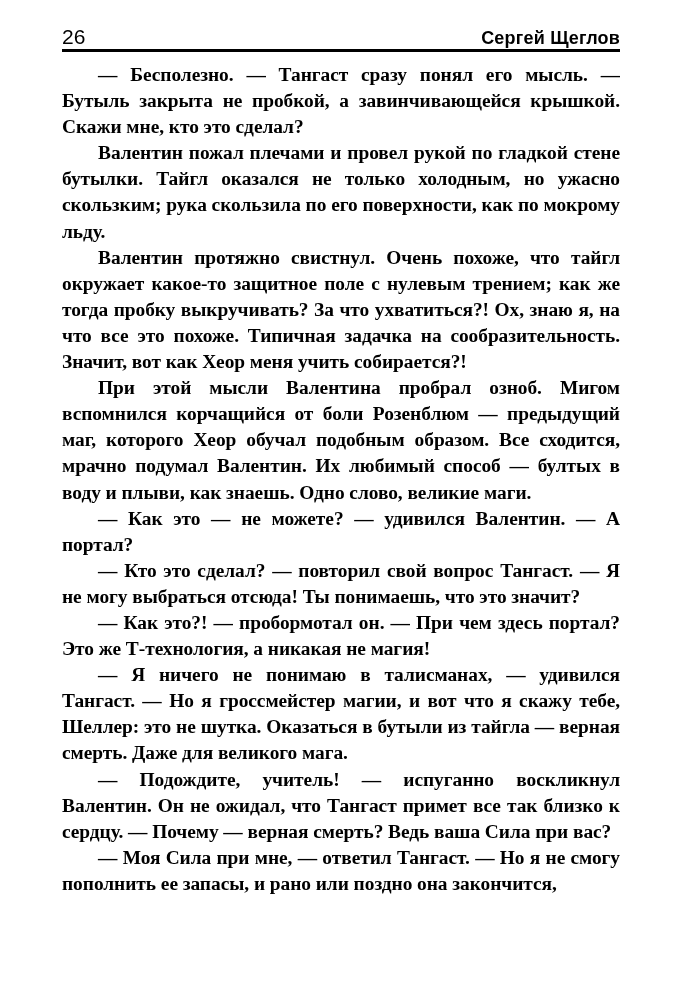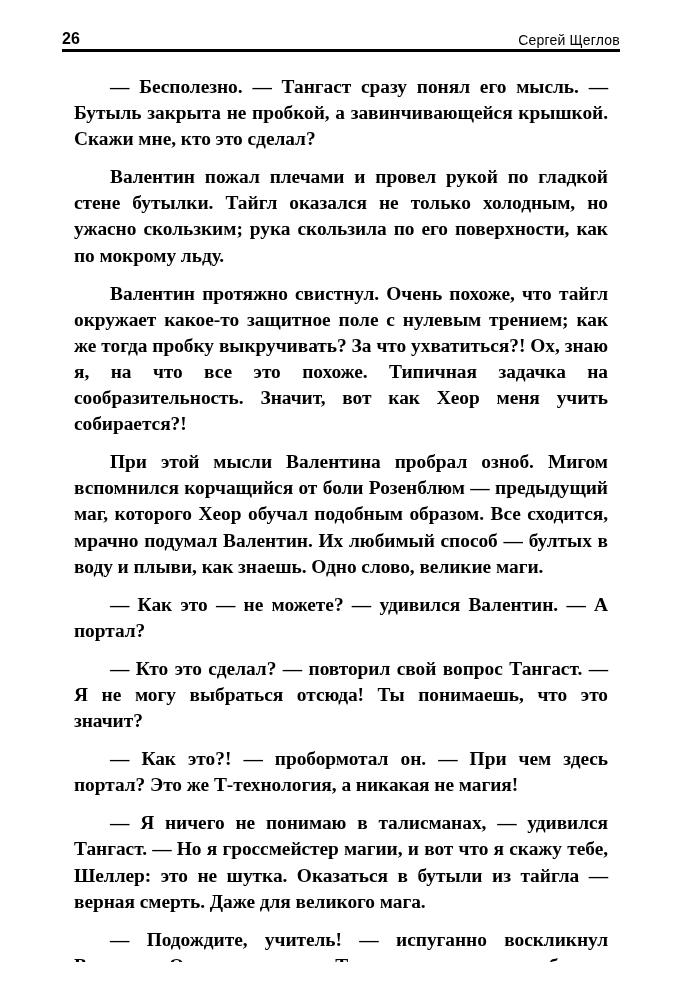--- a/index.html
+++ b/index.html
@@ -32,45 +32,45 @@
     height: 34px;
     display: flex;
     align-items: flex-end;
     justify-content: space-between;
     border-bottom: 3px solid #000000;
     padding-bottom: 2px;
     box-sizing: border-box;
   }
   .folio {
     font-family: "Liberation Sans", "DejaVu Sans", sans-serif;
-    font-size: 16px;
-    font-weight: 700;
+    font-size: 21px;
+    font-weight: 400;
     letter-spacing: 0px;
     line-height: 1;
     text-align: center;
   }
   .running-title {
     font-family: "Liberation Sans", "DejaVu Sans", sans-serif;
-    font-size: 14px;
-    font-weight: 400;
+    font-size: 18px;
+    font-weight: 700;
     letter-spacing: 0.2px;
     line-height: 1;
   }
 
   
   .textblock {
     position: absolute;
     left: 62px;
     top: 62px;
     width: 558px;
     height: 900px;
     overflow: hidden;
   }
   .para {
-    margin: 12px;
+    margin: 0;
     text-indent: 36px;
     text-align: justify;
     font-size: 19.4px;
     line-height: 26.1px;
     font-weight: 700;
     letter-spacing: -0.05px;
     word-spacing: 0px;
     hyphens: manual;
   }
   

